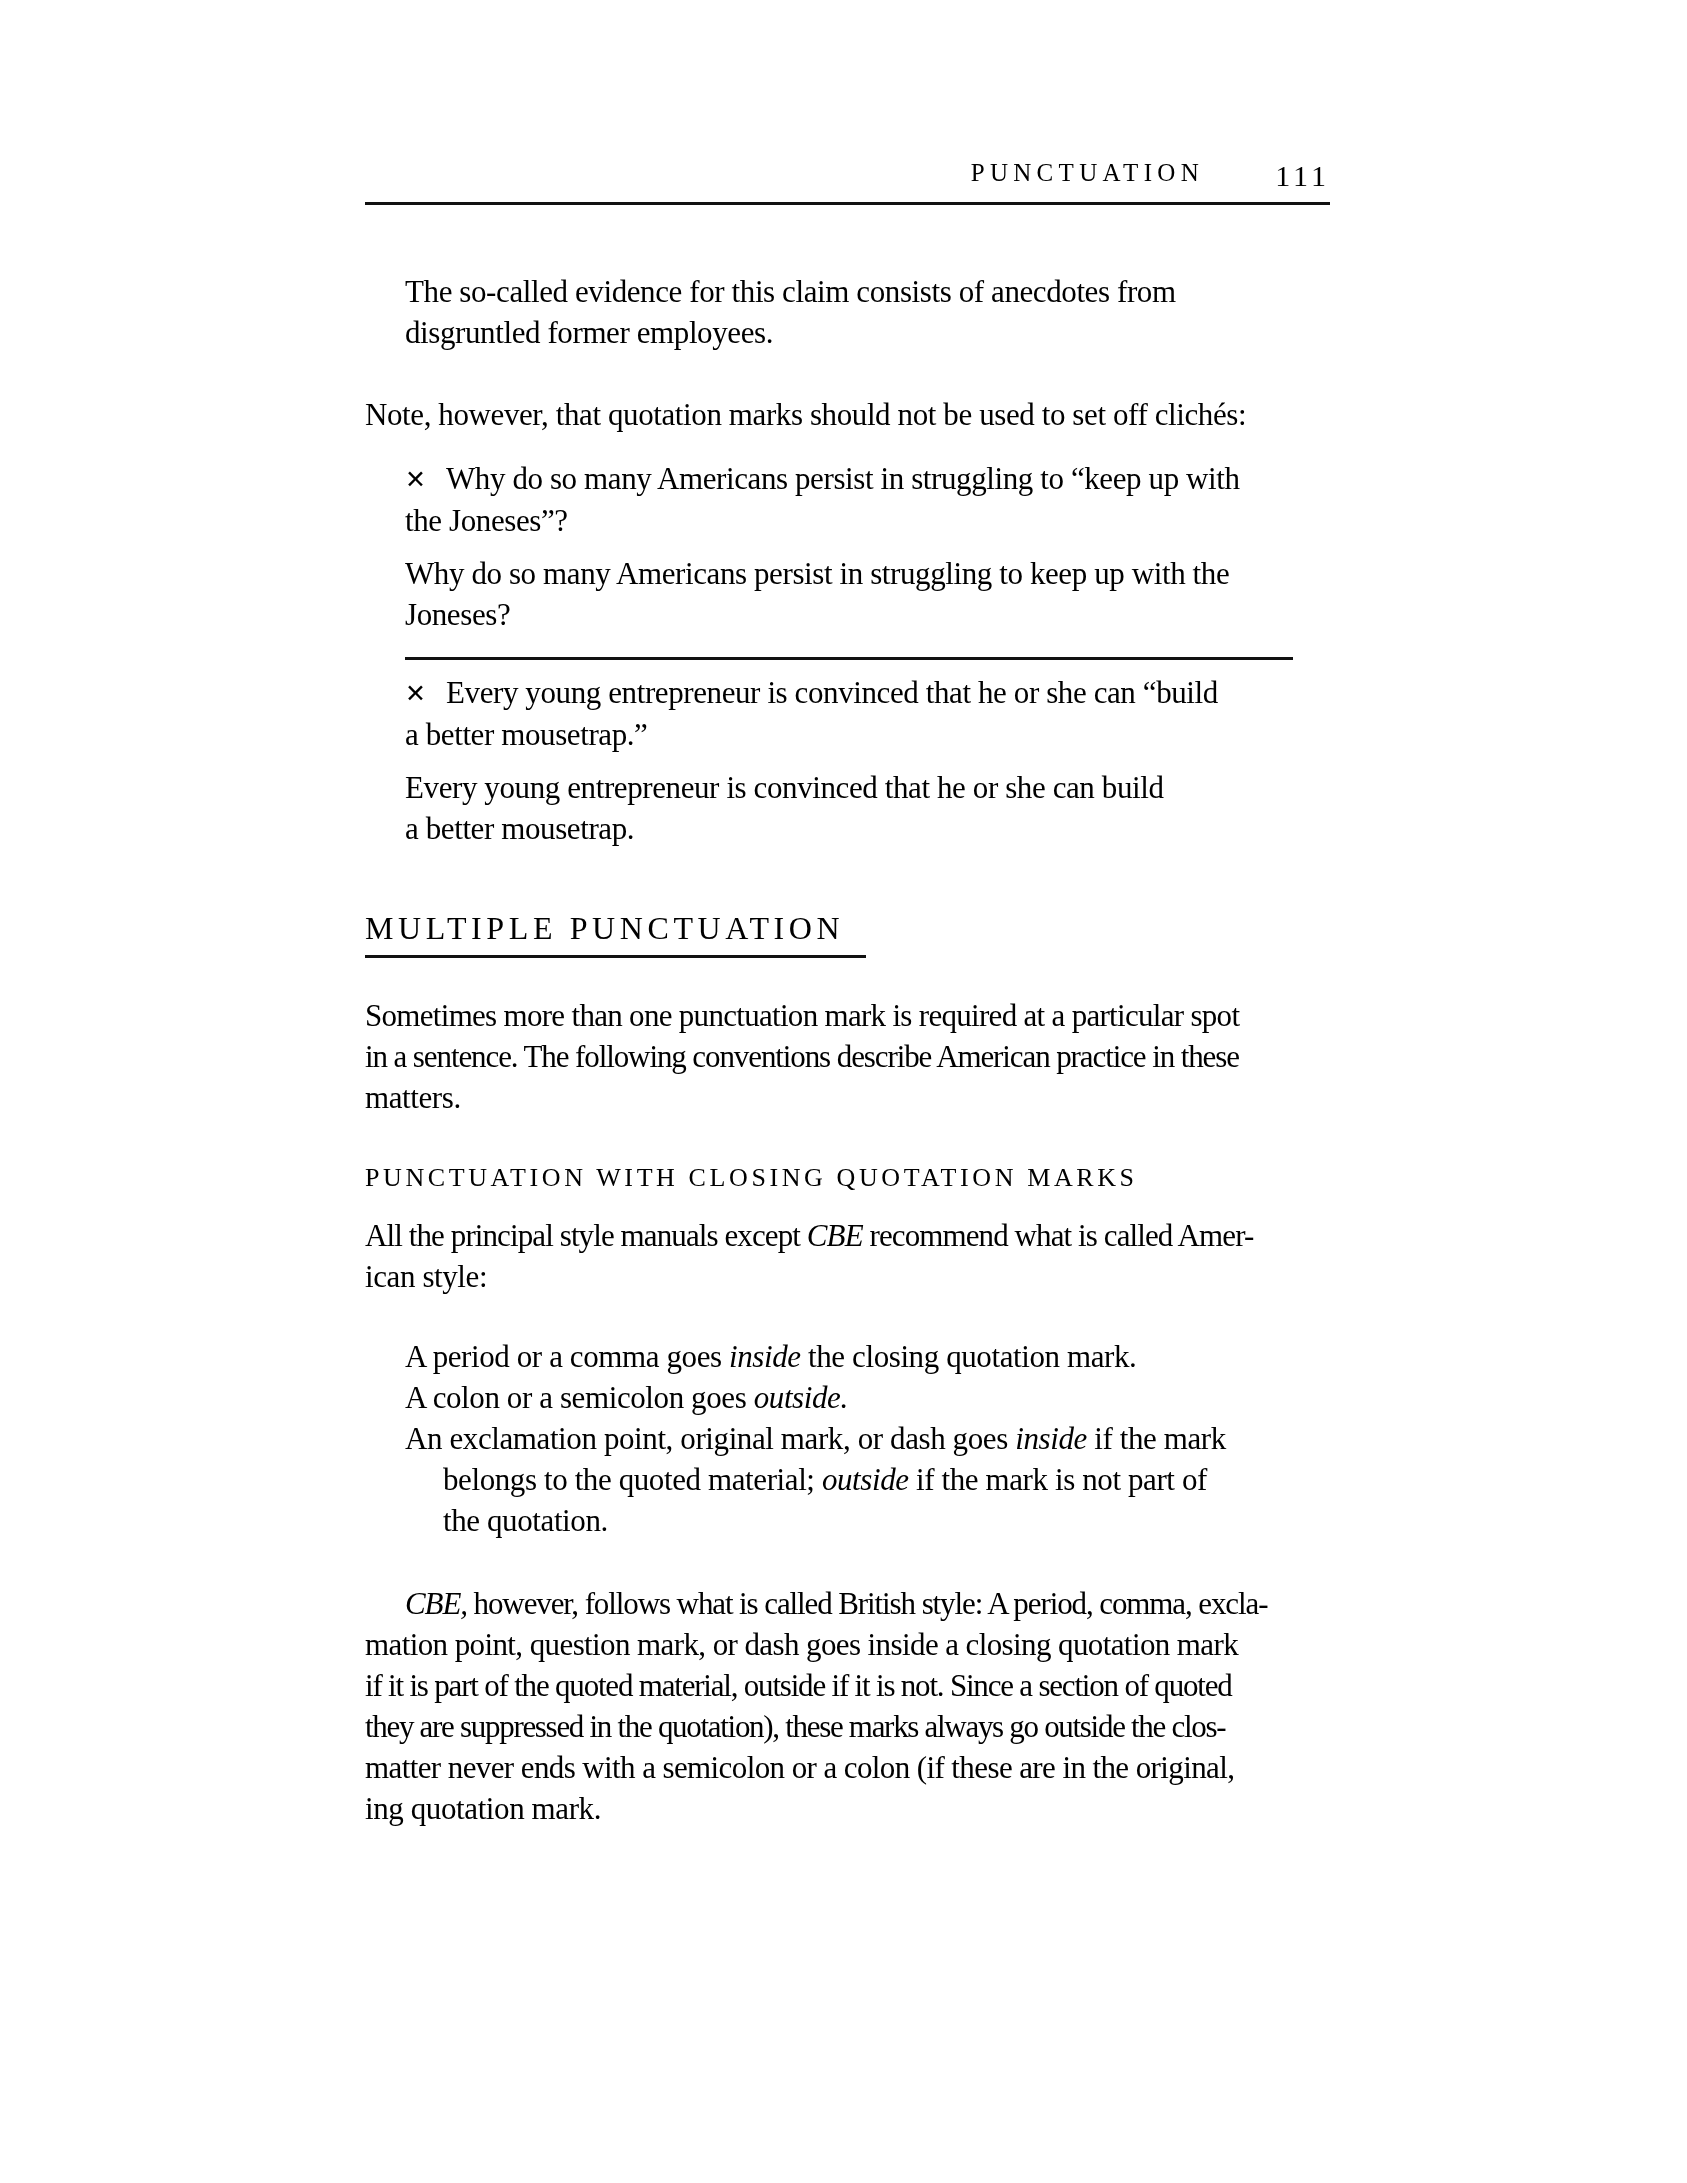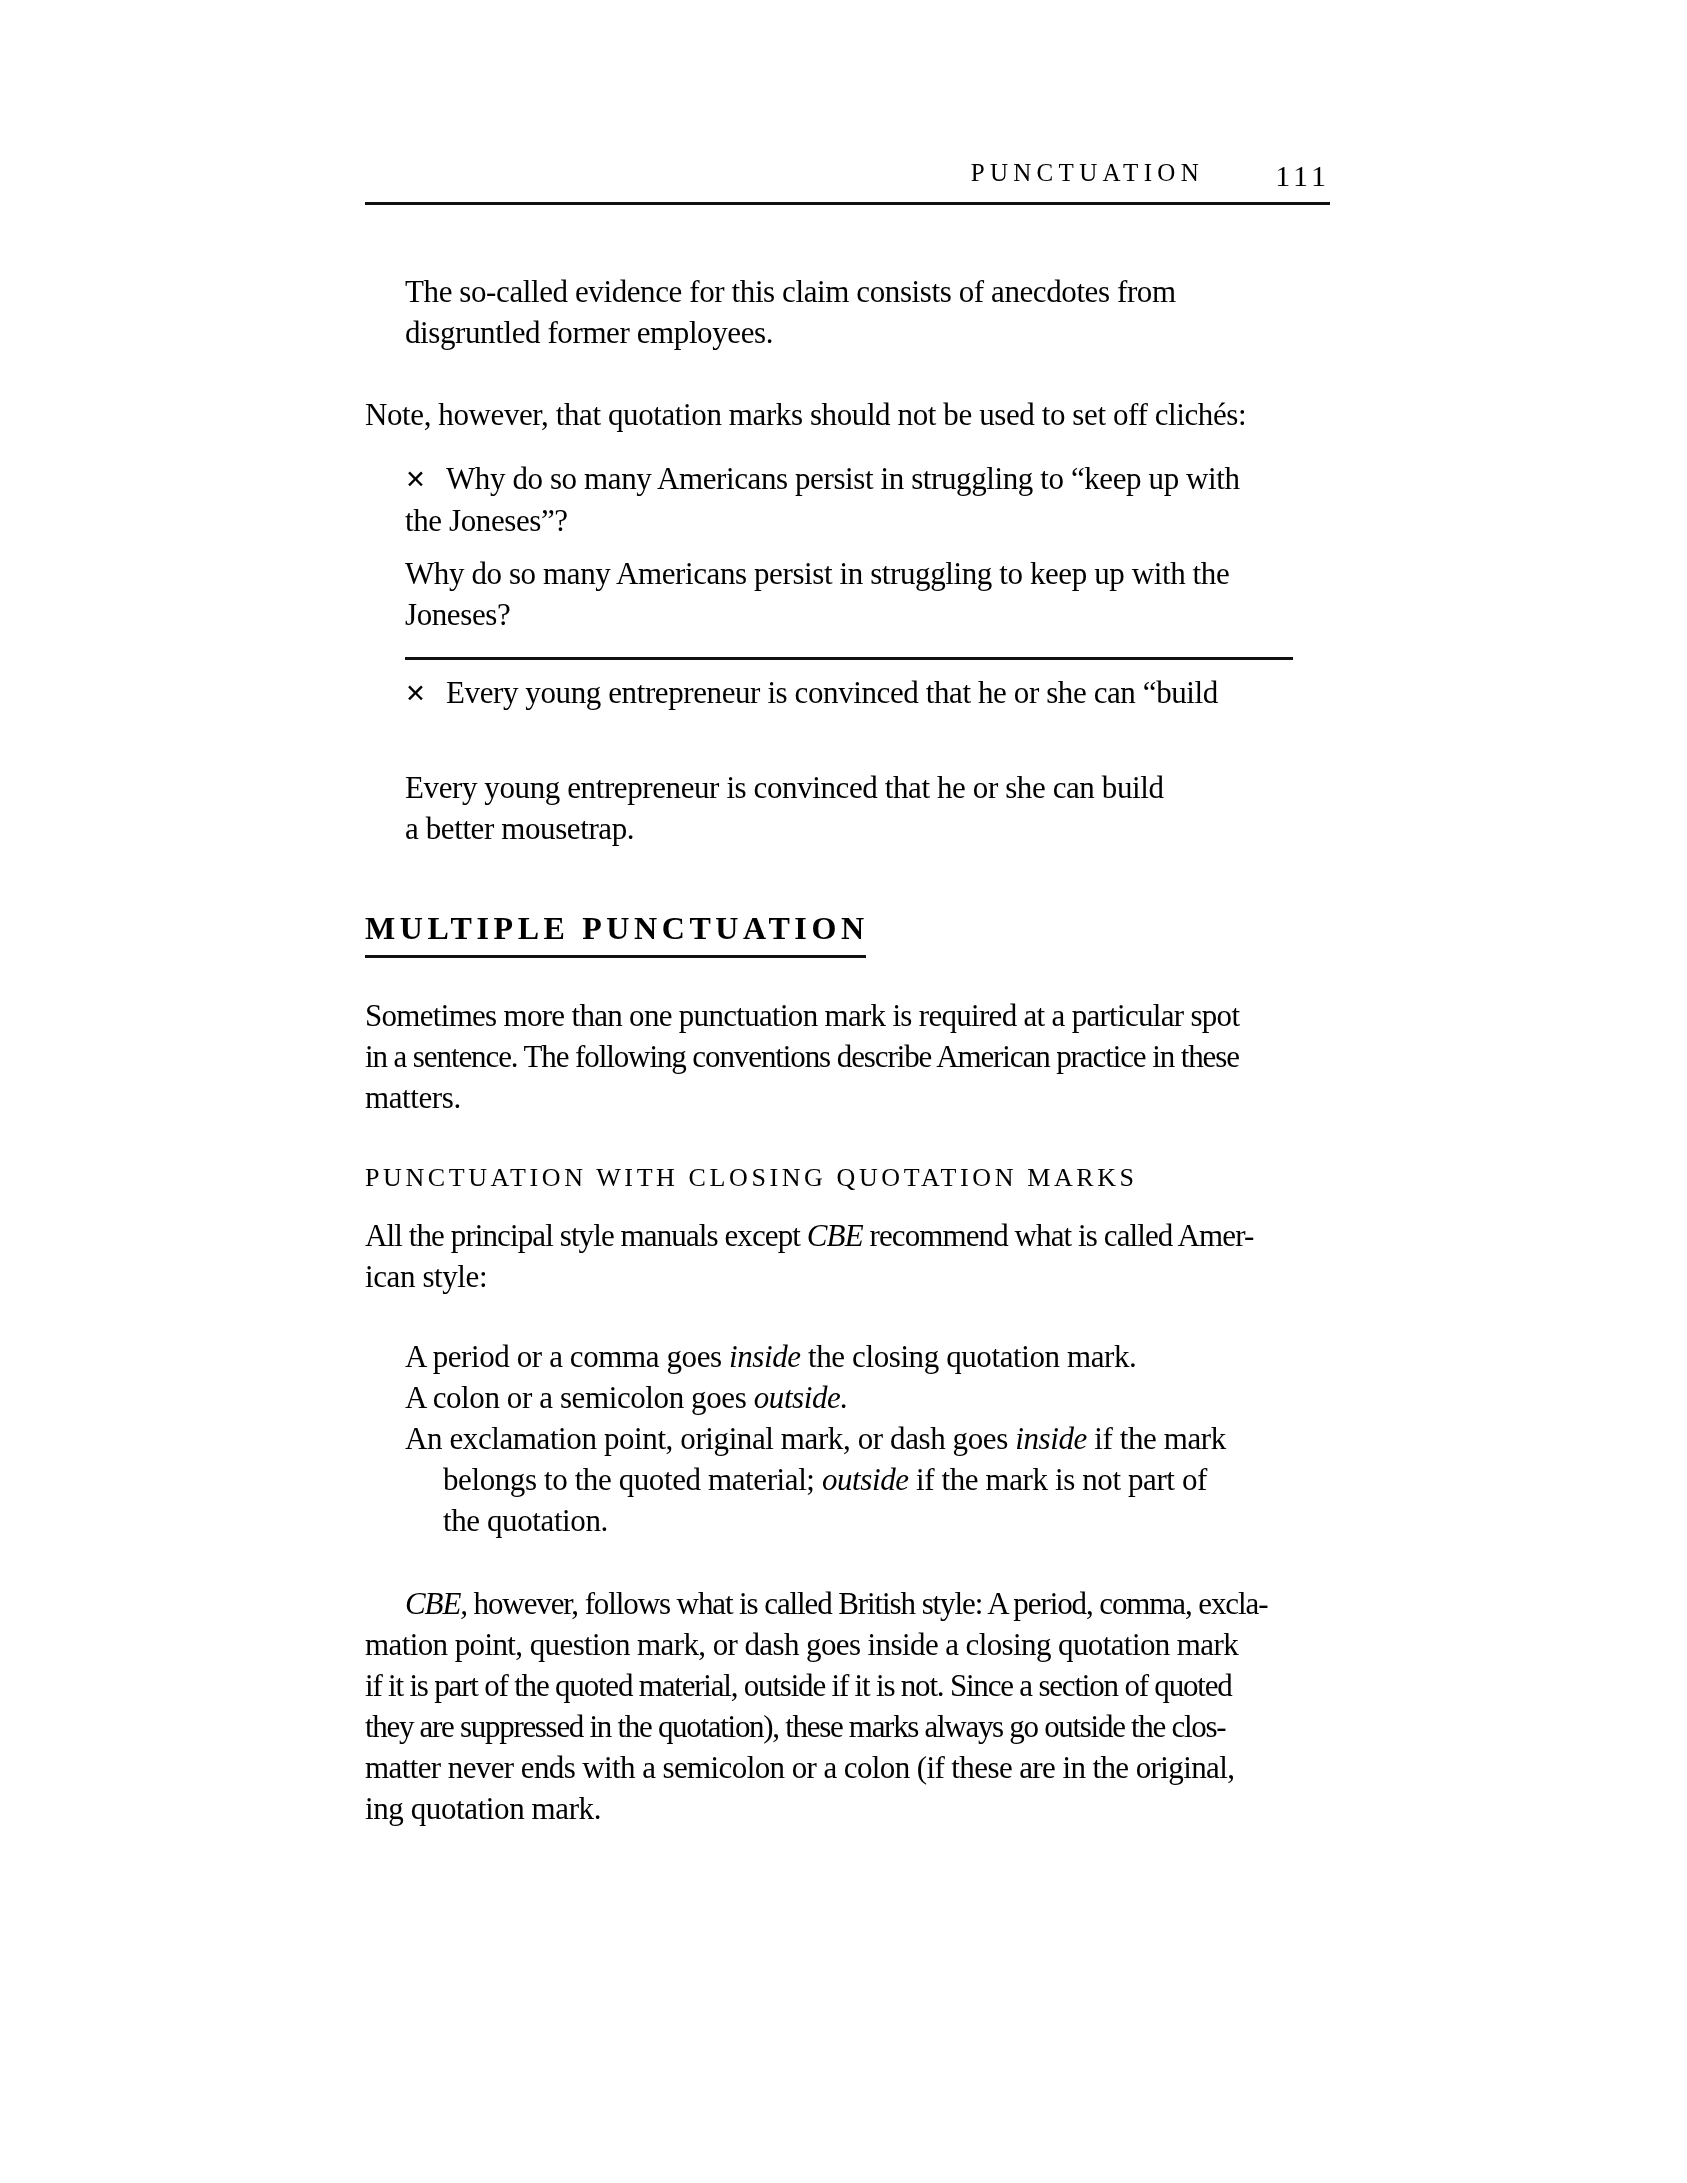--- a/index.html
+++ b/index.html
@@ -80,21 +80,20 @@
       width: 888px;
       height: 2.6px;
       background: #111111;
     }
     .section-head {
       position: absolute;
       left: 0;
       font-size: 32px;
       letter-spacing: 4.6px;
       line-height: 40px;
-      font-weight: bold;
     }
     .subsection-head {
       position: absolute;
       left: 0;
       font-size: 26px;
       letter-spacing: 3.6px;
       line-height: 33px;
     }
     .hang {
       display: block;
@@ -137,20 +136,21 @@
     <span class="line">Why do so many Americans persist in struggling to keep up with the</span>
     <span class="line">Joneses?</span>
   </div>
 
   <div class="divider" style="top:657px; left:40px; width:888px;"></div>
 
   <div class="block indent-block" style="top:672px;">
     <span class="line">
       <span class="xmark">✕</span><span>Every young entrepreneur is convinced that he or she can “build</span>
     </span>
+    <span class="line">a better mousetrap.”</span>
   </div>
 
   <div class="block indent-block" style="top:767px;">
     <span class="line">Every young entrepreneur is convinced that he or she can build</span>
     <span class="line">a better mousetrap.</span>
   </div>
 
   <div class="section-head" style="top:908px;">MULTIPLE PUNCTUATION</div>
   <div class="divider" style="top:955px; left:0; width:501px;"></div>
 

